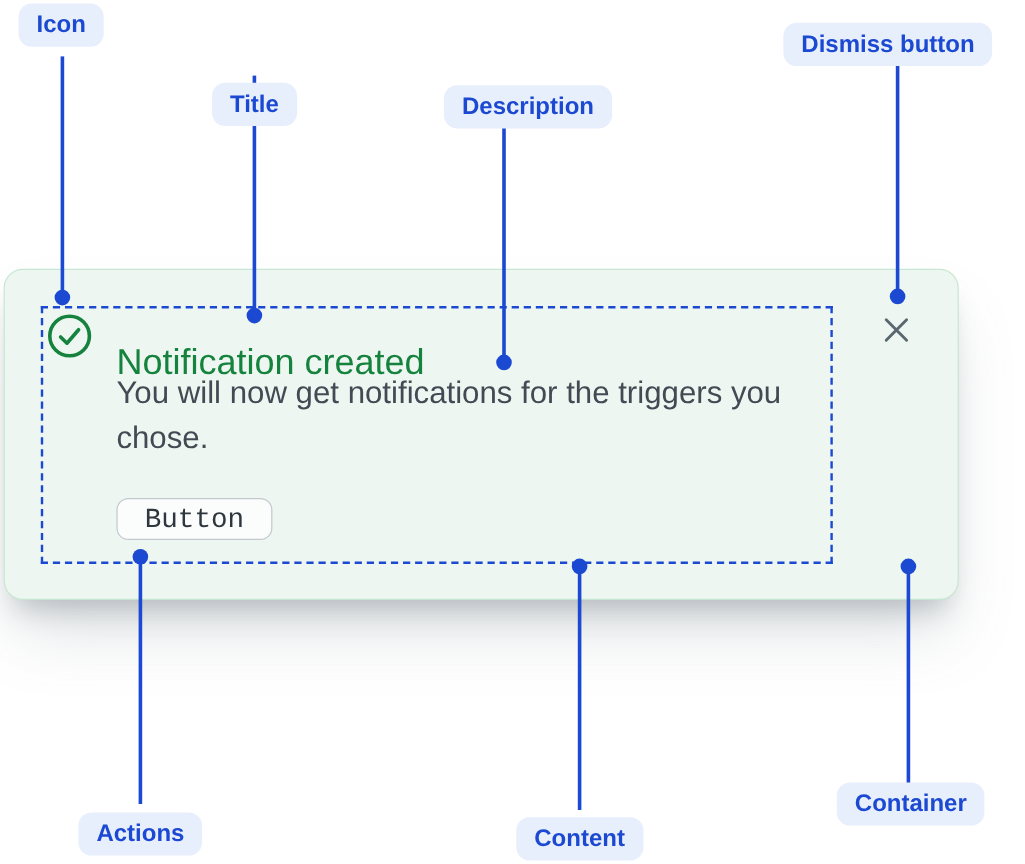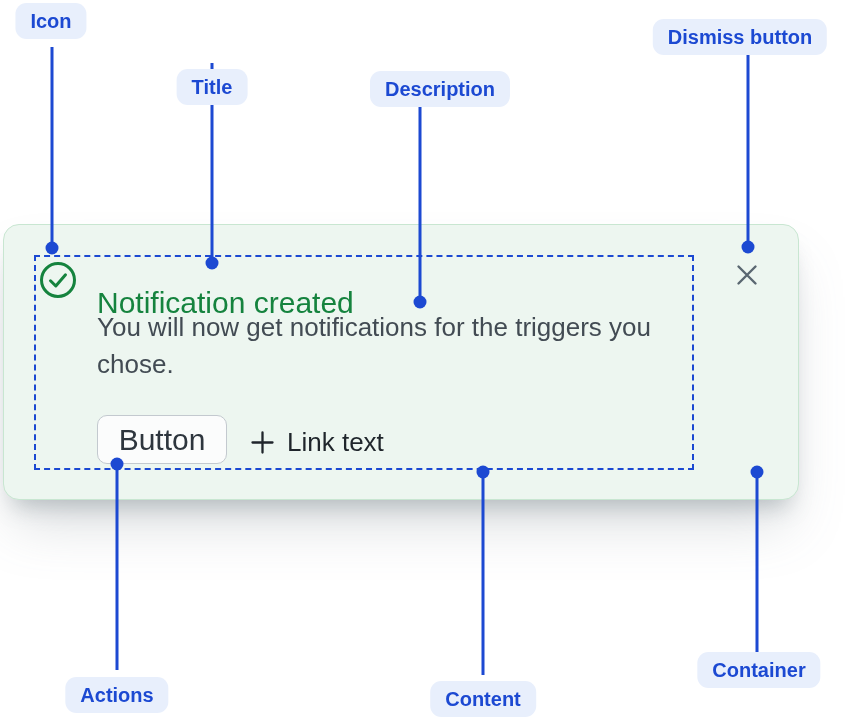--- a/index.html
+++ b/index.html
@@ -23,23 +23,23 @@
   .status-icon { position:absolute; left:39px; top:261px; width:38px; height:38px; z-index:3; }
   .card-title {
     position:absolute; left:97px; top:262px; z-index:3;
     font-size:30px; font-weight:normal; color:var(--success_green); line-height:30px; white-space:nowrap;margin-top:26px;
   }
   .card-desc {
     position:absolute; left:97px; top:309px; width:620px; z-index:3;
     font-size:26px; color:var(--body_text); line-height:37px;
   }
   .action-button {
-    position:absolute; left:97px; top:415px; width:130px; height:49px; z-index:3;
+    position:absolute; left:97px; top:415px; width:130px; height:35px; z-index:3;
     background:var(--button_bg); border:1.5px solid var(--button_border); border-radius:10px;
-    font-family:Liberation Sans, sans-serif; font-size:30px; color:var(--button_text);
+    font-family:Liberation Mono, monospace; font-size:23px; color:var(--button_text);
     display:flex; align-items:center; justify-content:center; cursor:pointer; padding:0;
   }
   .link-action {
     position:absolute; left:251px; top:427px; height:30px; z-index:3;
     display:flex; align-items:center; gap:13px; cursor:pointer;
     font-size:26px; color:var(--dark_text); white-space:nowrap;
   }
   .dismiss-button {
     position:absolute; left:733px; top:261px; width:28px; height:28px; z-index:3;
     background:none; border:none; padding:0; cursor:pointer;
@@ -101,28 +101,20 @@
   </span>
 
   <div class="card-title">Notification created</div>
 
   <div class="card-desc">You will now get notifications for the triggers you chose.</div>
 
   <button class="action-button">
     <span>Button</span>
   </button>
 
-  <div class="link-action">
-    <span style="display:flex;">
-      <svg width="23" height="23" viewBox="0 0 23 23">
-        <path d="M11.5 1.5 V21.5 M1.5 11.5 H21.5" stroke="var(--dark_text)" stroke-width="2.3" stroke-linecap="round"></path>
-      </svg>
-    </span>
-    <span>Link text</span>
-  </div>
 
   <button class="dismiss-button">
     <span style="display:flex;">
       <svg width="22" height="22" viewBox="0 0 22 22">
         <path d="M2.5 2.5 L19.5 19.5 M19.5 2.5 L2.5 19.5" stroke="var(--dismiss_gray)" stroke-width="2.4" stroke-linecap="round"></path>
       </svg>
     </span>
   </button>
 
   <div class="pill" id="pill-icon">Icon</div>

